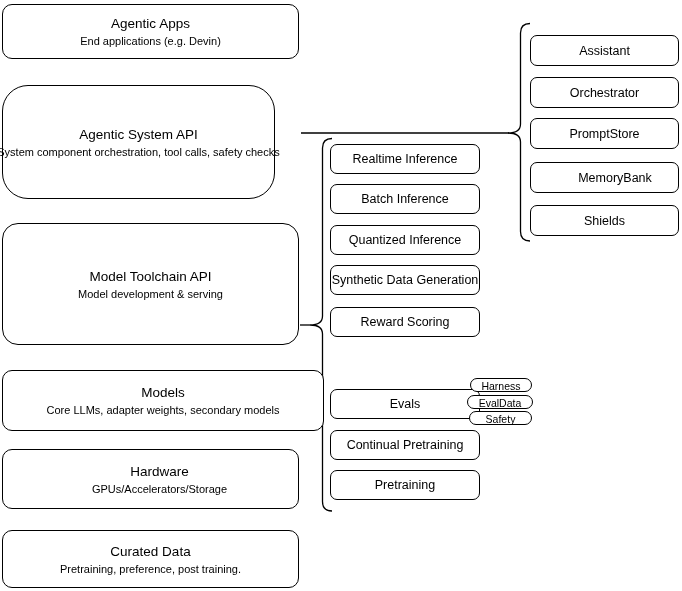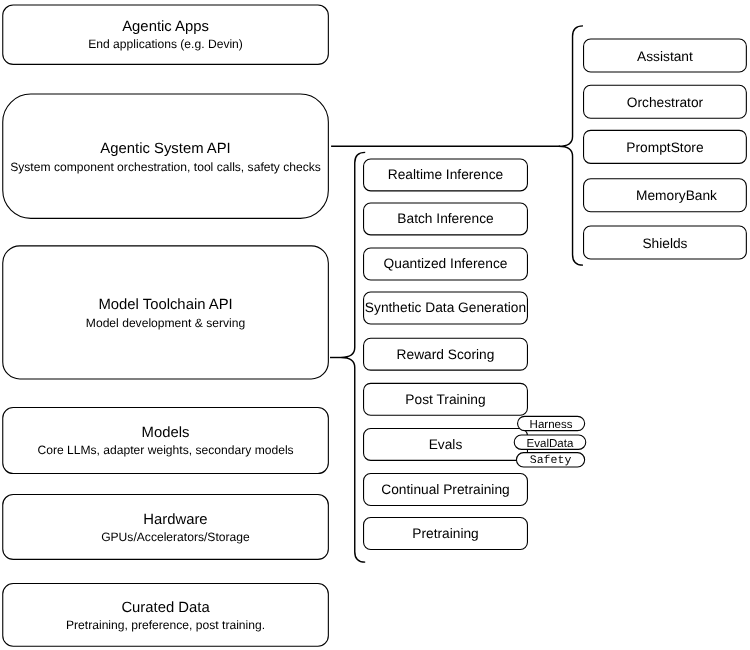--- a/index.html
+++ b/index.html
@@ -76,29 +76,29 @@
     <path d="M 332 138.5 Q 322.5 138.5 322.5 148 L 322.5 316 Q 322.5 325 310 325 Q 322.5 325 322.5 334 L 322.5 501.5 Q 322.5 511 332 511" fill="none" stroke="#000" stroke-width="1.3"></path>
 
     <path d="M 530 23.5 Q 520.5 23.5 520.5 33 L 520.5 124 Q 520.5 133 508 133 Q 520.5 133 520.5 142 L 520.5 231.5 Q 520.5 241 530 241" fill="none" stroke="#000" stroke-width="1.3"></path>
   </svg>
 
   <div class="stack" id="left-stack">
       <div class="node" style="left: 2px; top: 4px; width: 297px; height: 55px; border-radius: 10px;">
         <span class="node-title">Agentic Apps</span>
         <span class="node-sub">End applications (e.g. Devin)</span>
       </div>
-      <div class="node" style="left: 2px; top: 85px; width: 297px; height: 114px; border-radius: 26px; text-align: right;">
+      <div class="node" style="left: 2px; top: 85px; width: 273px; height: 114px; border-radius: 26px; text-align: right;">
         <span class="node-title">Agentic System API</span>
         <span class="node-sub">System component orchestration, tool calls, safety checks</span>
       </div>
       <div class="node" style="left: 2px; top: 223px; width: 297px; height: 122px; border-radius: 16px;">
         <span class="node-title">Model Toolchain API</span>
         <span class="node-sub">Model development &amp; serving</span>
       </div>
-      <div class="node" style="left: 2px; top: 370px; width: 297px; height: 61px; border-radius: 10px;">
+      <div class="node" style="left: 2px; top: 370px; width: 322px; height: 61px; border-radius: 10px;">
         <span class="node-title">Models</span>
         <span class="node-sub">Core LLMs, adapter weights, secondary models</span>
       </div>
       <div class="node" style="left: 2px; top: 449px; width: 297px; height: 60px; border-radius: 10px; padding-left: 18px;">
         <span class="node-title">Hardware</span>
         <span class="node-sub">GPUs/Accelerators/Storage</span>
       </div>
       <div class="node" style="left: 2px; top: 530px; width: 297px; height: 58px; border-radius: 10px;">
         <span class="node-title">Curated Data</span>
         <span class="node-sub">Pretraining, preference, post training.</span>
@@ -112,23 +112,20 @@
         <span class="node-label">Batch Inference</span>
       </div>
       <div class="node" style="left: 330px; top: 225px; width: 150px; height: 30px; border-radius: 7px;">
         <span class="node-label">Quantized Inference</span>
       </div>
       <div class="node" style="left: 330px; top: 265px; width: 150px; height: 30px; border-radius: 7px;">
         <span class="node-label">Synthetic Data Generation</span>
       </div>
       <div class="node" style="left: 330px; top: 307px; width: 150px; height: 30px; border-radius: 7px;">
         <span class="node-label">Reward Scoring</span>
-      </div>
-      <div class="node" style="left: 330px; top: 348px; width: 150px; height: 30px; border-radius: 7px;">
-        <span class="node-label">Post Training</span>
       </div>
       <div class="node" style="left: 330px; top: 389px; width: 150px; height: 30px; border-radius: 7px;">
         <span class="node-label">Evals</span>
       </div>
       <div class="node" style="left: 330px; top: 430px; width: 150px; height: 30px; border-radius: 7px;">
         <span class="node-label">Continual Pretraining</span>
       </div>
       <div class="node" style="left: 330px; top: 470px; width: 150px; height: 30px; border-radius: 7px;">
         <span class="node-label">Pretraining</span>
       </div>
@@ -150,18 +147,18 @@
         <span class="node-label">Shields</span>
       </div>
     </div>
   <div class="stack" id="tag-stack">
       <div class="tag" style="left: 470px; top: 378px; width: 62px; height: 14px;">
         <span class="">Harness</span>
       </div>
       <div class="tag" style="left: 467px; top: 395px; width: 66px; height: 14px;">
         <span class="">EvalData</span>
       </div>
-      <div class="tag" style="left: 469px; top: 411px; width: 63px; height: 14px; font-family: Liberation Mono, monospace;">
+      <div class="tag" style="left: 469px; top: 411px; width: 63px; height: 14px;">
         <span class="">Safety</span>
       </div>
     </div>
 
 </div>
 
 </body></html>

